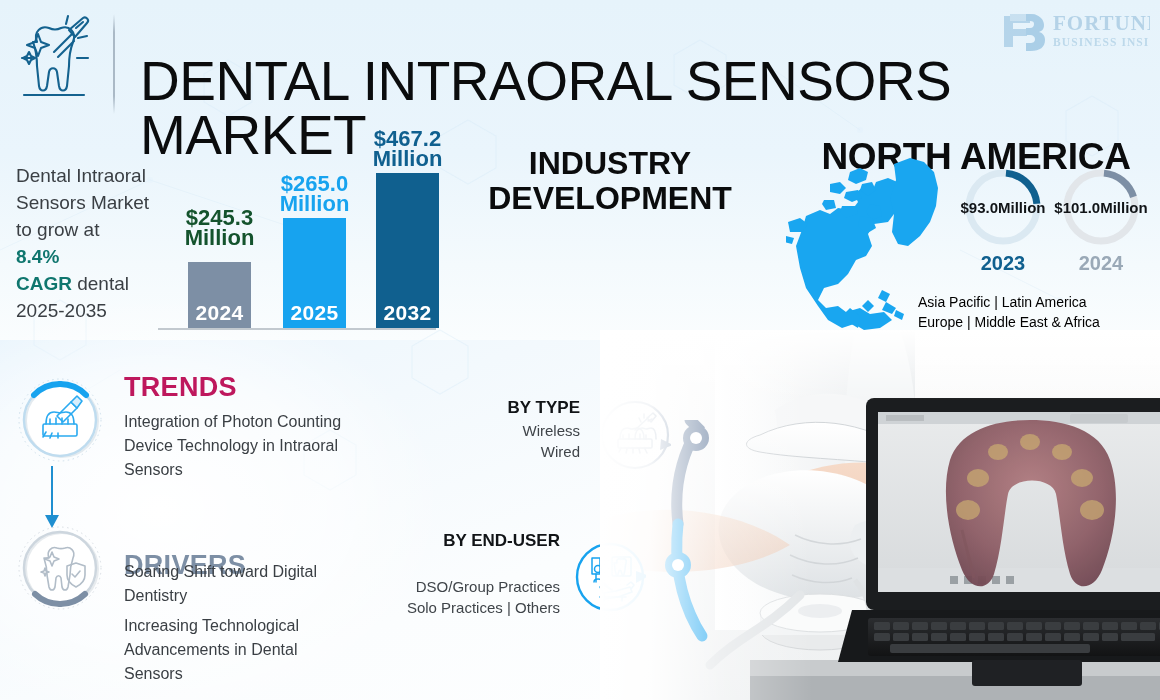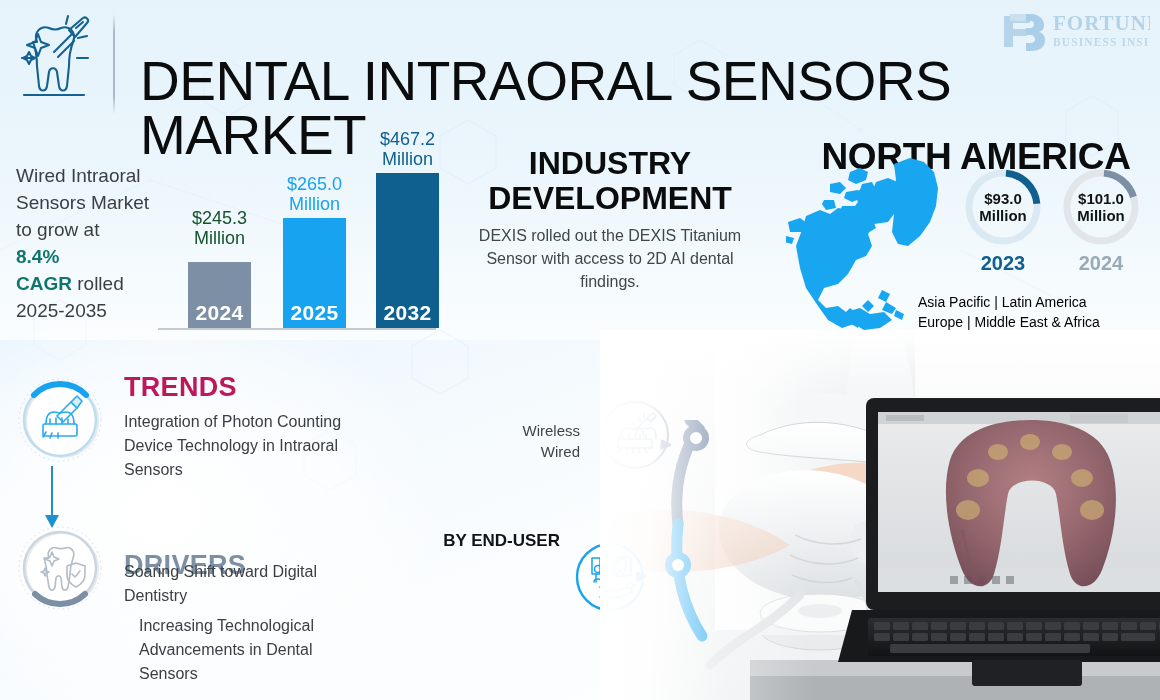--- a/index.html
+++ b/index.html
@@ -44,33 +44,33 @@
   .stat-text b{color:#0f766e;font-weight:bold;}
 
   
   .chart{position:absolute;left:158px;top:140px;width:285px;height:190px;}
   .chart .axis{position:absolute;left:0;bottom:0;width:278px;height:2px;background:#c2c9cf;}
   .bar{position:absolute;bottom:2px;width:63px;}
   .bar .fill{position:absolute;bottom:0;left:0;width:100%;}
   .bar .yr{position:absolute;bottom:3px;left:0;width:100%;text-align:center;
     font-size:21px;font-weight:bold;color:#ffffff;letter-spacing:.3px;}
   .bar .lbl{position:absolute;left:-9px;width:81px;text-align:center;
-    font-size:18px;line-height:20px;font-weight:normal;}
+    font-size:22px;line-height:20px;font-weight:bold;}
 
   
   .indu{position:absolute;left:455px;top:146px;width:310px;text-align:center;}
   .indu h2{margin:0;font-size:32px;line-height:35px;font-weight:bold;color:#0b0c0d;}
   .indu p{margin:8px 0 0;font-size:16px;line-height:23px;color:#41464b;}
 
   
   .na-title{position:absolute;left:800px;top:108px;width:352px;text-align:center;
     font-size:37px;font-weight:bold;color:#0b0c0d;letter-spacing:-0.3px;margin-top:28px;}
   .na-map{position:absolute;left:786px;top:150px;width:180px;height:185px;}
   .donut{position:absolute;width:82px;height:82px;}
-  .donut .val{position:absolute;inset:0;display:flex;flex-direction:column;
+  .donut .val{position:absolute;inset:0;display:flex;flex-direction:row;
     align-items:center;justify-content:center;
     font-size:15px;line-height:17px;font-weight:bold;color:#111417;}
   .donut-year{position:absolute;width:82px;text-align:center;
     font-size:20px;font-weight:bold;}
   .na-regions{position:absolute;left:918px;top:292px;width:240px;text-align:left;
     font-size:14px;line-height:20px;color:#000000;}
 
   
   .cbadge{position:absolute;width:88px;height:88px;}
   .sec-title{position:absolute;font-size:27px;font-weight:bold;letter-spacing:.3px;}
@@ -285,25 +285,25 @@
     <g>
       <path d="M4 8 h26 v7 h-17 v6 h14 v7 h-14 v11 h-9 z" fill="#7fb4d8"></path>
       <path d="M10 6 l26 0 l-7 7 l-19 0 z" fill="#a9cde6"></path>
       <path d="M30 6 c10 0 14 6 14 11 c0 4 -2 6 -5 7 c4 1 6 4 6 8 c0 7 -5 11 -14 11 h-5 v-8 h4 c3 0 5 -1 5 -4 c0 -2 -2 -4 -5 -4 h-4 v-7 h4 c3 0 4 -2 4 -4 c0 -2 -1 -3 -4 -3 h-4 v-7 z" fill="#6aa8d2"></path>
     </g>
     <text x="53" y="22" font-family="Liberation Serif, serif" font-size="21" font-weight="bold" fill="#7fb0d2" letter-spacing="1">FORTUNE</text>
     <text x="53" y="38" font-family="Liberation Serif, serif" font-size="11.5" font-weight="bold" fill="#8fbcd9" letter-spacing="1.1">BUSINESS INSIGHTS</text>
   </svg>
 
   <div class="stat-text">
-    <span>Wired Intraoral</span><br>
+    <span>Dental Intraoral</span><br>
     <span>Sensors Market</span><br>
     <span>to grow at</span><br>
     <b>8.4%</b><br>
-    <b>CAGR</b><span> rolled</span><br>
+    <b>CAGR</b><span> dental</span><br>
     <span>2025-2035</span>
   </div>
 
   <div class="chart">
     <div class="axis"></div>
 
     <div class="bar" style="left:30px;">
       <div class="lbl" style="bottom:80px;color:#14532d;">
         <span>$245.3</span><br><span>Million</span>
       </div>
@@ -326,21 +326,20 @@
       <div class="fill" style="height:155px;background:#10608f;"></div>
       <div class="yr">2032</div>
     </div>
   </div>
 
   <div class="indu">
     <h2>
       <span>INDUSTRY</span><br>
       <span>DEVELOPMENT</span>
     </h2>
-    <p>DEXIS rolled out the DEXIS Titanium Sensor with access to 2D AI dental findings.</p>
   </div>
 
   <div class="na-title">NORTH AMERICA</div>
 
   <svg class="na-map" viewBox="0 0 180 185">
     <g fill="#19a6f0">
       <path d="M20 66 l14 -6 l10 4 l8 -6 l14 2 l6 -8 l-4 -8 l8 -6 l10 4 l4 -10 l12 -4 l14 6 l10 -4 l8 6 l-2 10 l-10 6 l4 8 l-8 6 l-10 -2 l-6 8 l-14 2 l-6 10 l4 12 l-6 10 l-10 4 l-8 14 l-10 10 l-14 4 l-6 12 l8 8 l12 -2 l8 6 l14 -4 l10 6 l14 -2 l8 8 l-12 8 l-16 2 l-10 -6 l-12 4 l-14 -8 l-10 -14 l-12 -18 l-6 -20 l-4 -22 l6 -16 z"></path>
       <path d="M108 14 l16 -6 l14 4 l10 10 l4 16 l-2 18 l-6 16 l-10 14 l-12 10 l-10 -2 l-6 -12 l2 -18 l-4 -16 l6 -18 z"></path>
       <path d="M64 22 l10 -4 l8 4 l-2 8 l-10 4 l-8 -4 z"></path>
       <path d="M44 34 l10 -2 l6 6 l-6 6 l-10 -2 z"></path>
@@ -421,51 +420,56 @@
     <g fill="none" stroke="#b2bdc8" stroke-width="1.6" stroke-linejoin="round" stroke-linecap="round">
       <path d="M33 34 c-3 -7 3 -12 8 -10 c3 1 5 1 8 0 c5 -2 11 3 8 10 c-2 6 -3 11 -3 17 l-2 12 c-1 4 -5 4 -6 0 l-1 -9 c-1 -3 -4 -3 -5 0 l-1 9 c-1 4 -5 4 -6 0 l-2 -12 c0 -6 -1 -11 -3 -17 z"></path>
       <path d="M36 28 l2 5 l5 2 l-5 2 l-2 5 l-2 -5 l-5 -2 l5 -2 z"></path>
       <path d="M29 44 l1 3 l3 1 l-3 1 l-1 3 l-1 -3 l-3 -1 l3 -1 z"></path>
       <path d="M51 42 l9 -3 l9 3 v9 c0 6 -5 10 -9 12 c-4 -2 -9 -6 -9 -12 z"></path>
       <path d="M56 50 l3 3 l5 -6"></path>
     </g>
   </svg>
   <div class="sec-title" style="left:124px;top:522px;color:#7d8fa5;margin-top:28px;">DRIVERS</div>
   <div class="sec-body" style="left:124px;top:560px;width:230px;">Soaring Shift toward Digital Dentistry</div>
-  <div class="sec-body" style="left:124px;top:614px;width:230px;margin-left:15px;">Increasing Technological Advancements in Dental Sensors</div>
+  <div class="sec-body" style="left:124px;top:614px;width:230px;">Increasing Technological Advancements in Dental Sensors</div>
 
   <svg class="connector" viewBox="0 0 140 230">
     <path d="M50 0 L58 8 C40 38 34 72 38 104" fill="none" stroke="#60789a" stroke-width="11" stroke-linecap="round"></path>
     <path d="M38 104 C34 140 40 176 56 206 L62 216" fill="none" stroke="#16a3f0" stroke-width="11" stroke-linecap="round"></path>
     <circle cx="56" cy="18" r="13" fill="#60789a"></circle>
       <circle cx="56" cy="18" r="6" fill="#ffffff"></circle>
     <circle cx="38" cy="145" r="13" fill="#16a3f0"></circle>
       <circle cx="38" cy="145" r="6" fill="#ffffff"></circle>
   </svg>
 
+  <div class="cat-head" style="left:380px;top:398px;width:200px;">BY TYPE</div>
   <div class="cat-sub" style="left:380px;top:420px;width:200px;">
     <span>Wireless</span><br>
     <span>Wired</span>
   </div>
   <svg class="cat-circle" style="left:599px;top:399px;" viewBox="0 0 72 72">
     <circle cx="36" cy="36" r="33" fill="rgba(255,255,255,.75)" stroke="#6b83a2" stroke-width="2.2"></circle>
     <path d="M62 40 l12 6 l-13 5 z" fill="#6b83a2"></path>
     <g fill="none" stroke="#6b83a2" stroke-width="1.5" stroke-linejoin="round" stroke-linecap="round">
       <rect x="19" y="40" width="34" height="9" rx="1.3"></rect>
       <path d="M21 40 c0 -8 3 -11 7 -11 c2 0 3 1 5 1 c2 0 3 -1 5 -1 c4 0 7 3 7 11"></path>
       <path d="M36 40 c0 -8 3 -11 7 -11 c2 0 3 1 4 1 c2 0 3 -1 5 -1 c3 0 5 3 5 11"></path>
       <path d="M24 40 v-4 M30 40 v-5 M41 40 v-5 M47 40 v-4"></path>
       <path d="M36 31 l14 -13"></path>
       <path d="M48 19 l6 -5 l3 3 l-5 6 z"></path>
       <path d="M42 23 l-2 -4 M45 19 l0 -4 M49 22 l4 -2"></path>
       <path d="M22 49 l-2 4 M28 50 l-1 4 M34 50 l0 4 M40 50 l1 4 M46 50 l2 4"></path>
     </g>
   </svg>
 
   <div class="cat-head" style="left:330px;top:531px;width:230px;">BY END-USER</div>
+  <div class="cat-sub" style="left:330px;top:576px;width:230px;">
+    <span>DSO/Group Practices</span><br>
+    <span>Solo Practices  |  Others</span>
+  </div>
   <svg class="cat-circle" style="left:574px;top:541px;" viewBox="0 0 72 72">
     <circle cx="36" cy="36" r="33" fill="rgba(255,255,255,.8)" stroke="#17a3ef" stroke-width="2.4"></circle>
     <path d="M62 30 l13 5 l-13 7 z" fill="#17a3ef"></path>
     <g fill="none" stroke="#17a3ef" stroke-width="1.5" stroke-linejoin="round" stroke-linecap="round">
       <rect x="38" y="16" width="19" height="19" rx="1.5"></rect>
       <path d="M43 22 c-1 -3 1 -5 3 -4 c1 0 2 0 3 0 c2 -1 4 1 3 4 c-1 3 -1 5 -1 7 l-1 4 c0 2 -2 2 -2 0 l-1 -3 c0 -1 -2 -1 -2 0 l-1 3 c0 2 -2 2 -2 0 l-1 -4 c0 -2 0 -4 -1 -7 z"></path>
       <path d="M18 17 h8 v16 h-8 z"></path>
       <path d="M22 33 v8"></path>
       <circle cx="24" cy="28" r="3.5"></circle>
       <path d="M20 41 c0 -4 8 -4 8 0 v6"></path>

